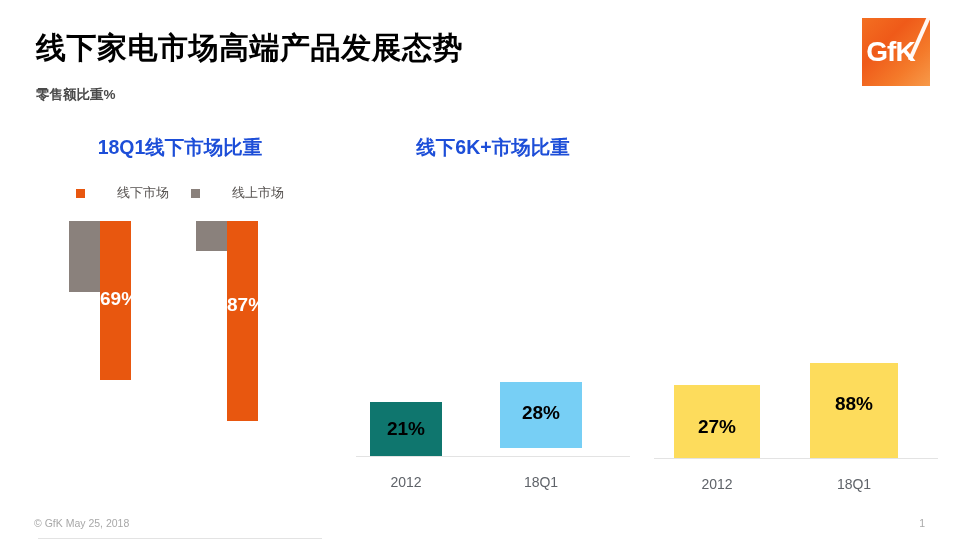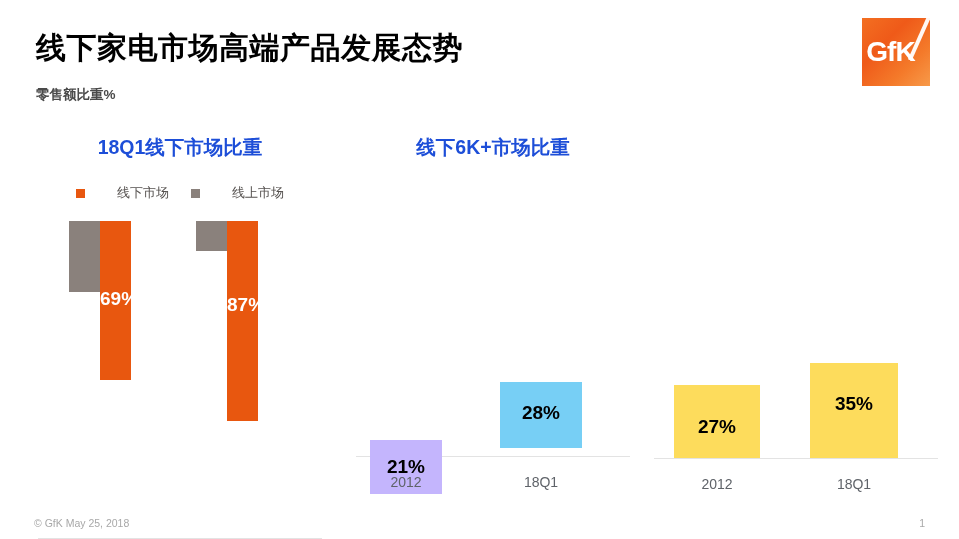--- a/index.html
+++ b/index.html
@@ -148,21 +148,21 @@
   </div>
 </div>
 
 <div class="panel" id="panel-6k">
   <div class="panel-title">线下6K+市场比重</div>
 
   <div class="plot" style="top:30px; height:320px;">
     <div class="axis-line" style="top:292px;"></div>
 
     <div class="bar" style="left:22px; width:72px; top:238px; height:54px;">
-      <div class="seg" style="background:#c4b5fd; height:100%;margin-top:38px;">
+      <div class="seg" style="background:#0f766e; height:100%;">
         <span class="seg-label val-black" style="top:50%; transform:translateY(-52%);">21%</span>
       </div>
     </div>
     <div class="cat-label" style="left:22px; width:72px; top:310px;">2012</div>
 
     <div class="bar" style="left:152px; width:82px; top:218px; height:66px;">
       <div class="seg" style="background:#77CFF5; height:100%;">
         <span class="seg-label val-black" style="top:30%;">28%</span>
       </div>
     </div>
@@ -177,21 +177,21 @@
 
     <div class="bar" style="left:28px; width:86px; top:221px; height:73px;">
       <div class="seg" style="background:#FDDC5C; height:100%;">
         <span class="seg-label val-black" style="top:42%;">27%</span>
       </div>
     </div>
     <div class="cat-label" style="left:28px; width:86px; top:312px;">2012</div>
 
     <div class="bar" style="left:164px; width:88px; top:199px; height:95px;">
       <div class="seg" style="background:#FDDC5C; height:100%;">
-        <span class="seg-label val-black" style="top:32%;">35%</span>
+        <span class="seg-label val-black" style="top:32%;">88%</span>
       </div>
     </div>
     <div class="cat-label" style="left:164px; width:88px; top:312px;">18Q1</div>
   </div>
 </div>
 
 <div class="footer-left">© GfK May 25, 2018</div>
 <div class="footer-right">1</div>
 
 </body></html>

